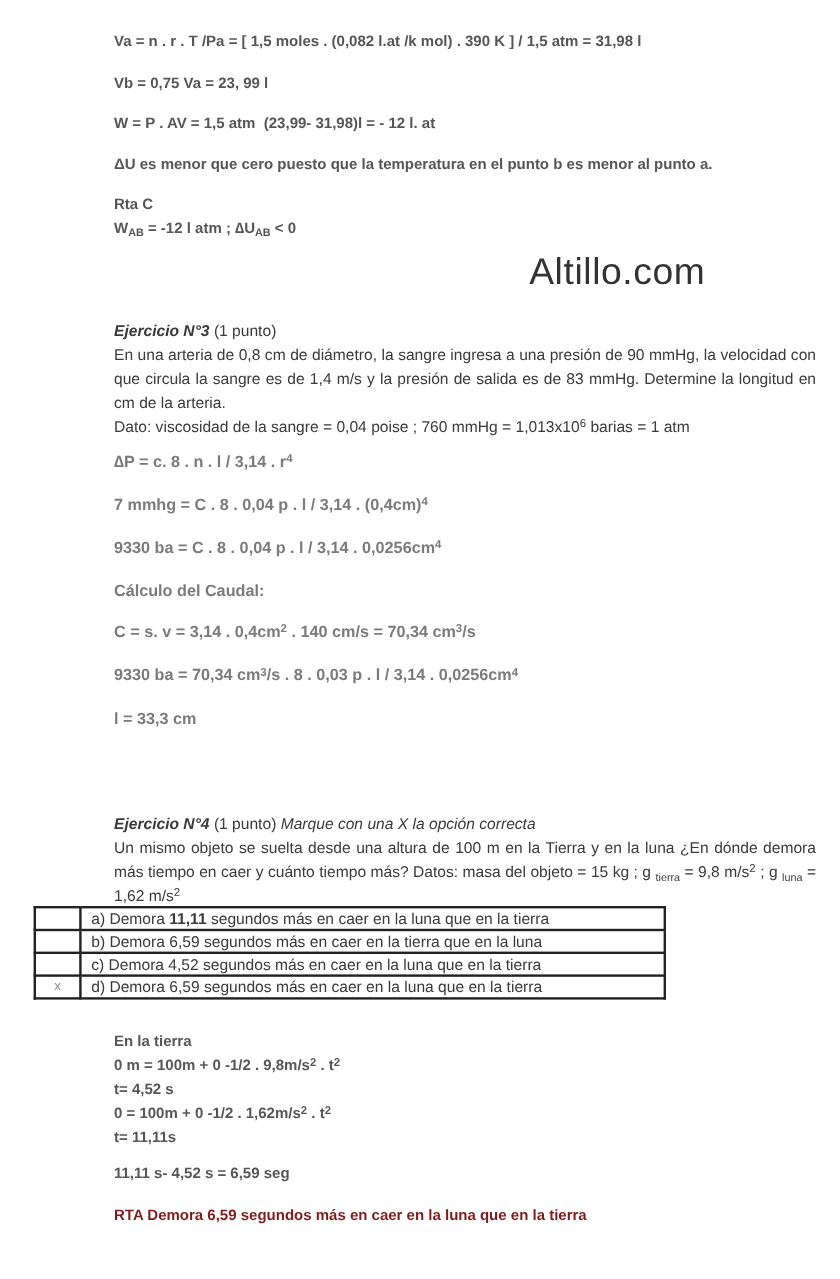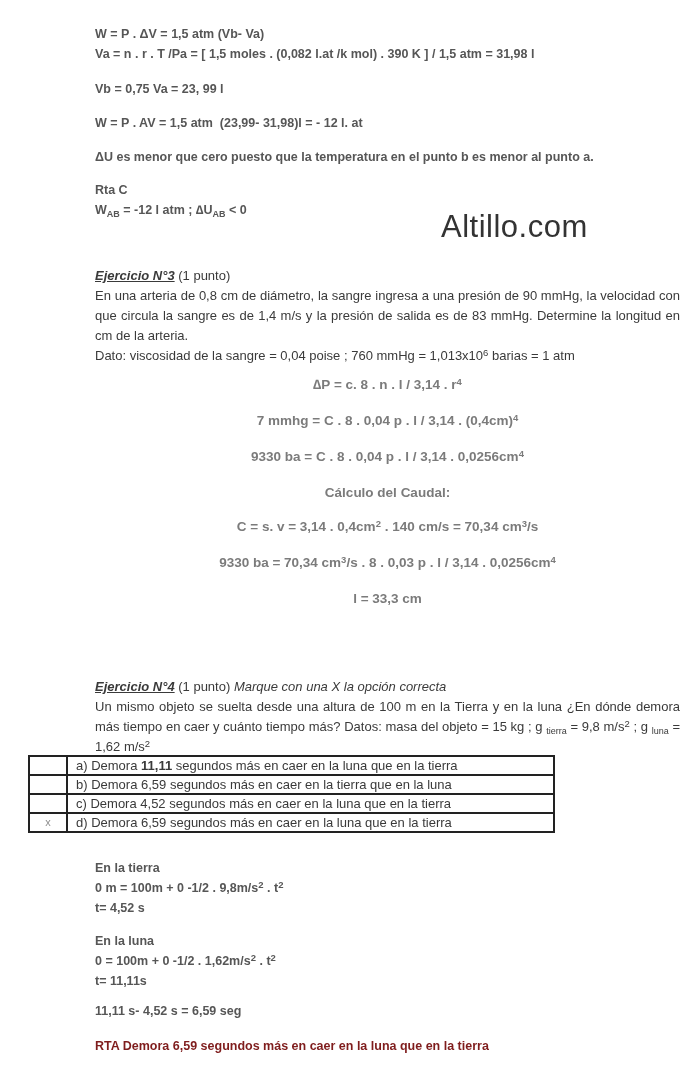--- a/index.html
+++ b/index.html
@@ -10,30 +10,30 @@
   .top-work{left:95px;top:24px;width:580px;font-size:12.5px;font-weight:600;color:#565656;}
   .eq{line-height:20px;white-space:pre-wrap;}
   .gap15{margin-top:15px;} .gap14{margin-top:14px;} .gap13{margin-top:13px;} .gap10{margin-top:10px;}
   
   .watermark{position:absolute;left:441px;top:209px;font-size:31px;color:#333333;
              letter-spacing:0.5px;}
   
   .ex3{left:95px;top:266px;width:585px;}
   .ex4{left:95px;top:677px;width:585px;}
   .heading{font-size:13px;line-height:20px;color:#3a3a3a;}
-  .ex-title{font-weight:700;font-style:italic;text-decoration:underline;text-align:right;}
+  .ex-title{font-weight:700;font-style:italic;text-align:right;}
   .italic{font-style:italic;}
   .body-text{margin:0;font-size:13px;line-height:20px;text-align:justify;color:#3a3a3a;}
   .body-line{font-size:13px;line-height:20px;color:#3a3a3a;}
   .resp-row{margin-top:9px;font-size:13px;line-height:20px;color:#3a3a3a;}
   .resp-label{font-weight:700;}
   .resp-dots{margin-left:10px;letter-spacing:1px;color:#4a4a4a;}
   .resp-rta{margin-left:6px;font-size:10.5px;font-weight:600;color:#7b7b7b;}
   .resp-value{margin-left:4px;font-size:14.5px;font-weight:700;color:#7b7b7b;}
-  .work{font-size:13.5px;font-weight:700;color:#7b7b7b;line-height:22px;margin-top:14px;text-align:center;}
+  .work{font-size:13.5px;font-weight:700;color:#7b7b7b;line-height:22px;margin-top:14px;}
   .work.first{margin-top:8px;}
   .work.tight{margin-top:12px;}
   sup,sub{line-height:0;font-weight:inherit;}
   sup{font-size:9.5px;position:relative;top:-0.45em;vertical-align:baseline;}
   sub{font-size:9px;position:relative;top:0.35em;vertical-align:baseline;}
   .b{font-weight:700;}
   
   .options{position:absolute;left:28px;top:755px;width:527px;border-collapse:collapse;
            font-size:13px;color:#3a3a3a;}
   .options td{border:2px solid #222222;height:15px;padding:1px 4px;line-height:15px;}
@@ -42,21 +42,20 @@
   
   .ex4-work{left:95px;top:858px;width:520px;font-size:12.5px;font-weight:600;color:#565656;}
   .strong{font-weight:700;color:#7f1d1d;}
 </style>
 </head>
 <body>
 
 <div class="doc">
 
   <div class="block top-work">
-    <div class="eq">W = P . ΔV = 1,5 atm (Vb- Va)</div>
     <div class="eq">Va = n . r . T /Pa = [ 1,5 moles . (0,082 l.at /k mol) . 390 K ] / 1,5 atm = 31,98 l</div>
     <div class="eq gap15">Vb = 0,75 Va = 23, 99 l</div>
     <div class="eq gap14">W = P . AV = 1,5 atm  (23,99- 31,98)l = - 12 l. at</div>
     <div class="eq gap14">ΔU es menor que cero puesto que la temperatura en el punto b es menor al punto a.</div>
     <div class="eq gap13">Rta C</div>
     <div class="eq"><span>W</span><sub>AB</sub><span> = -12 l atm ; ∆U</span><sub>AB</sub><span> &lt; 0</span></div>
   </div>
 
   <div class="watermark">Altillo.com</div>
 
@@ -100,20 +99,19 @@
         <td class="mark">x</td>
         <td class="opt"><span>d) Demora 6,59 segundos más en caer en la luna que en la tierra</span></td>
       </tr>
     </tbody>
   </table>
 
   <div class="block ex4-work">
     <div class="eq">En la tierra</div>
     <div class="eq"><span>0 m = 100m + 0 -1/2 . 9,8m/s</span><sup>2</sup><span> . t</span><sup>2</sup></div>
     <div class="eq">t= 4,52 s</div>
-    <div class="eq gap13">En la luna</div>
     <div class="eq"><span>0 = 100m + 0 -1/2 . 1,62m/s</span><sup>2</sup><span> . t</span><sup>2</sup></div>
     <div class="eq">t= 11,11s</div>
     <div class="eq gap10">11,11 s- 4,52 s = 6,59 seg</div>
     <div class="eq gap15 strong">RTA Demora 6,59 segundos más en caer en la luna que en la tierra</div>
   </div>
 
 </div>
 
 </body></html>

